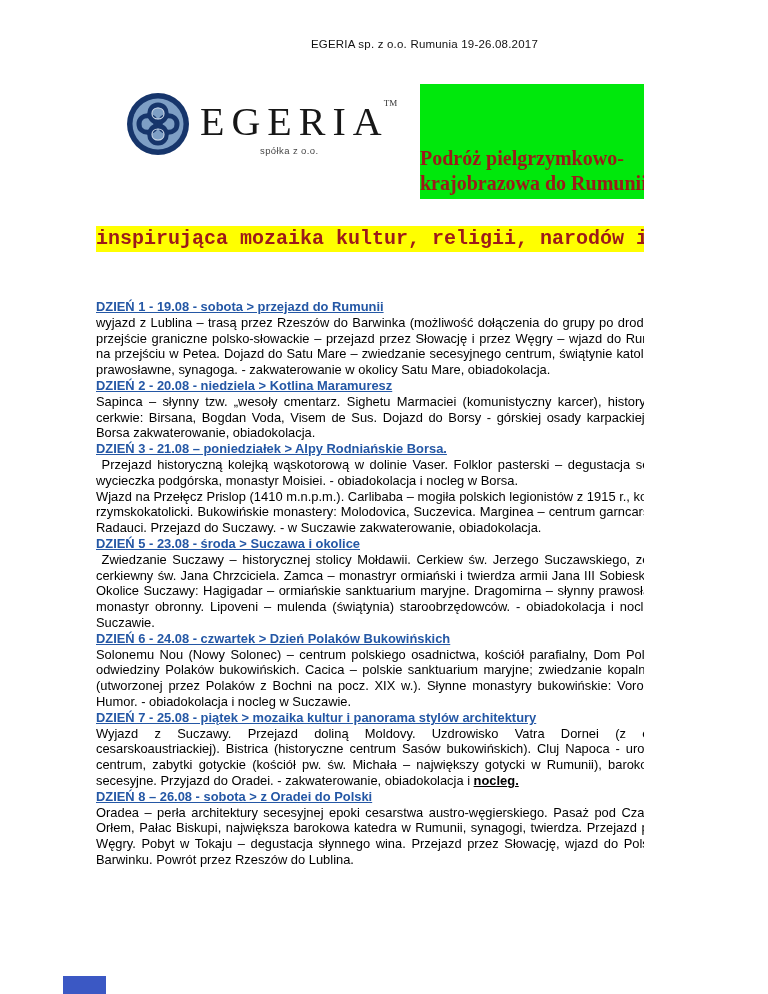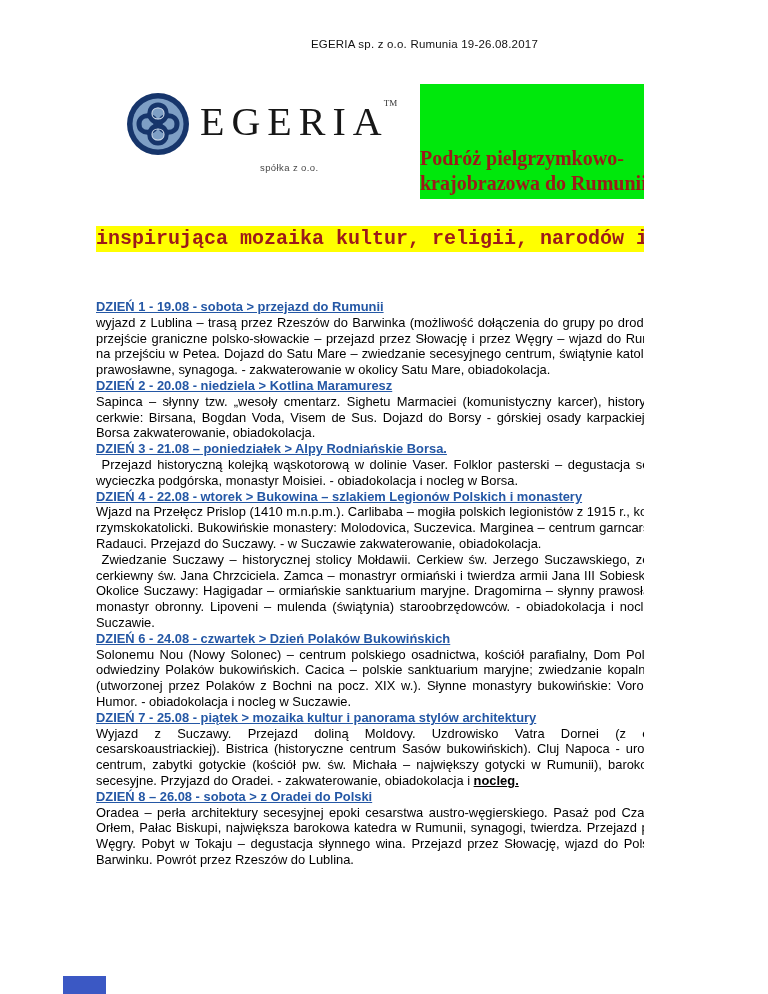--- a/index.html
+++ b/index.html
@@ -49,21 +49,21 @@
     top: -3px;
     left: -5px;
     color: #333;
     letter-spacing: 0;
     text-align: center;
   }
   .logo-sub {
     font-size: 9.5px;
     color: #474747;
     margin-left: 60px;
-    margin-top: 20px;
+    margin-top: 3px;
     letter-spacing: 0.4px;
   }
 
   
   .green-block {
     position: absolute;
     left: 420px;
     top: 84px;
     width: 328px;
     background: #00e80c;
@@ -170,25 +170,25 @@
       <div class="day-heading">DZIEŃ 2 - 20.08 - niedziela &gt; Kotlina Maramuresz</div>
       <p class="day-body"><span>Sapinca – słynny tzw. „wesoły cmentarz. Sighetu Marmaciei (komunistyczny karcer), historyczne cerkwie: Birsana, Bogdan Voda, Visem de Sus. Dojazd do Borsy - górskiej osady karpackiej. - w Borsa zakwaterowanie, obiadokolacja.</span><span class="tail"></span></p>
     </div>
 
     <div class="day">
       <div class="day-heading">DZIEŃ 3 - 21.08 – poniedziałek &gt; Alpy Rodniańskie Borsa.</div>
       <p class="day-body"><span>&nbsp;Przejazd historyczną kolejką wąskotorową w dolinie Vaser. Folklor pasterski – degustacja serów, wycieczka podgórska, monastyr Moisiei. - obiadokolacja i nocleg w Borsa.</span><span class="tail"></span></p>
     </div>
 
     <div class="day">
-      <div class="day-heading">DZIEŃ 4 - 22.08 - wtorek &gt; Bukowina – szlakiem Legionów Polskich i monastery</div>
       <p class="day-body"><span>Wjazd na Przełęcz Prislop (1410 m.n.p.m.). Carlibaba – mogiła polskich legionistów z 1915 r., kościół rzymskokatolicki. Bukowińskie monastery: Molodovica, Suczevica. Marginea – centrum garncarstwa. Radauci. Przejazd do Suczawy. - w Suczawie zakwaterowanie, obiadokolacja.</span><span class="tail"></span></p>
     </div>
 
     <div class="day">
+      <div class="day-heading">DZIEŃ 5 - 23.08 - środa &gt; Suczawa i okolice</div>
       <p class="day-body"><span>&nbsp;Zwiedzanie Suczawy – historycznej stolicy Mołdawii. Cerkiew św. Jerzego Suczawskiego, zespół cerkiewny św. Jana Chrzciciela. Zamca – monastryr ormiański i twierdza armii Jana III Sobieskiego. Okolice Suczawy: Hagigadar – ormiańskie sanktuarium maryjne. Dragomirna – słynny prawosławny monastyr obronny. Lipoveni – mulenda (świątynia) staroobrzędowców. - obiadokolacja i nocleg w Suczawie.</span><span class="tail"></span></p>
     </div>
 
     <div class="day">
       <div class="day-heading">DZIEŃ 6 - 24.08 - czwartek &gt; Dzień Polaków Bukowińskich</div>
       <p class="day-body"><span>Solonemu Nou (Nowy Solonec) – centrum polskiego osadnictwa, kościół parafialny, Dom Polski – odwiedziny Polaków bukowińskich. Cacica – polskie sanktuarium maryjne; zwiedzanie kopalni soli (utworzonej przez Polaków z Bochni na pocz. XIX w.). Słynne monastyry bukowińskie: Voronec i Humor.  - obiadokolacja i nocleg w Suczawie.</span><span class="tail"></span></p>
     </div>
 
     <div class="day">
       <div class="day-heading">DZIEŃ 7 - 25.08 - piątek &gt; mozaika kultur i panorama stylów architektury</div>

